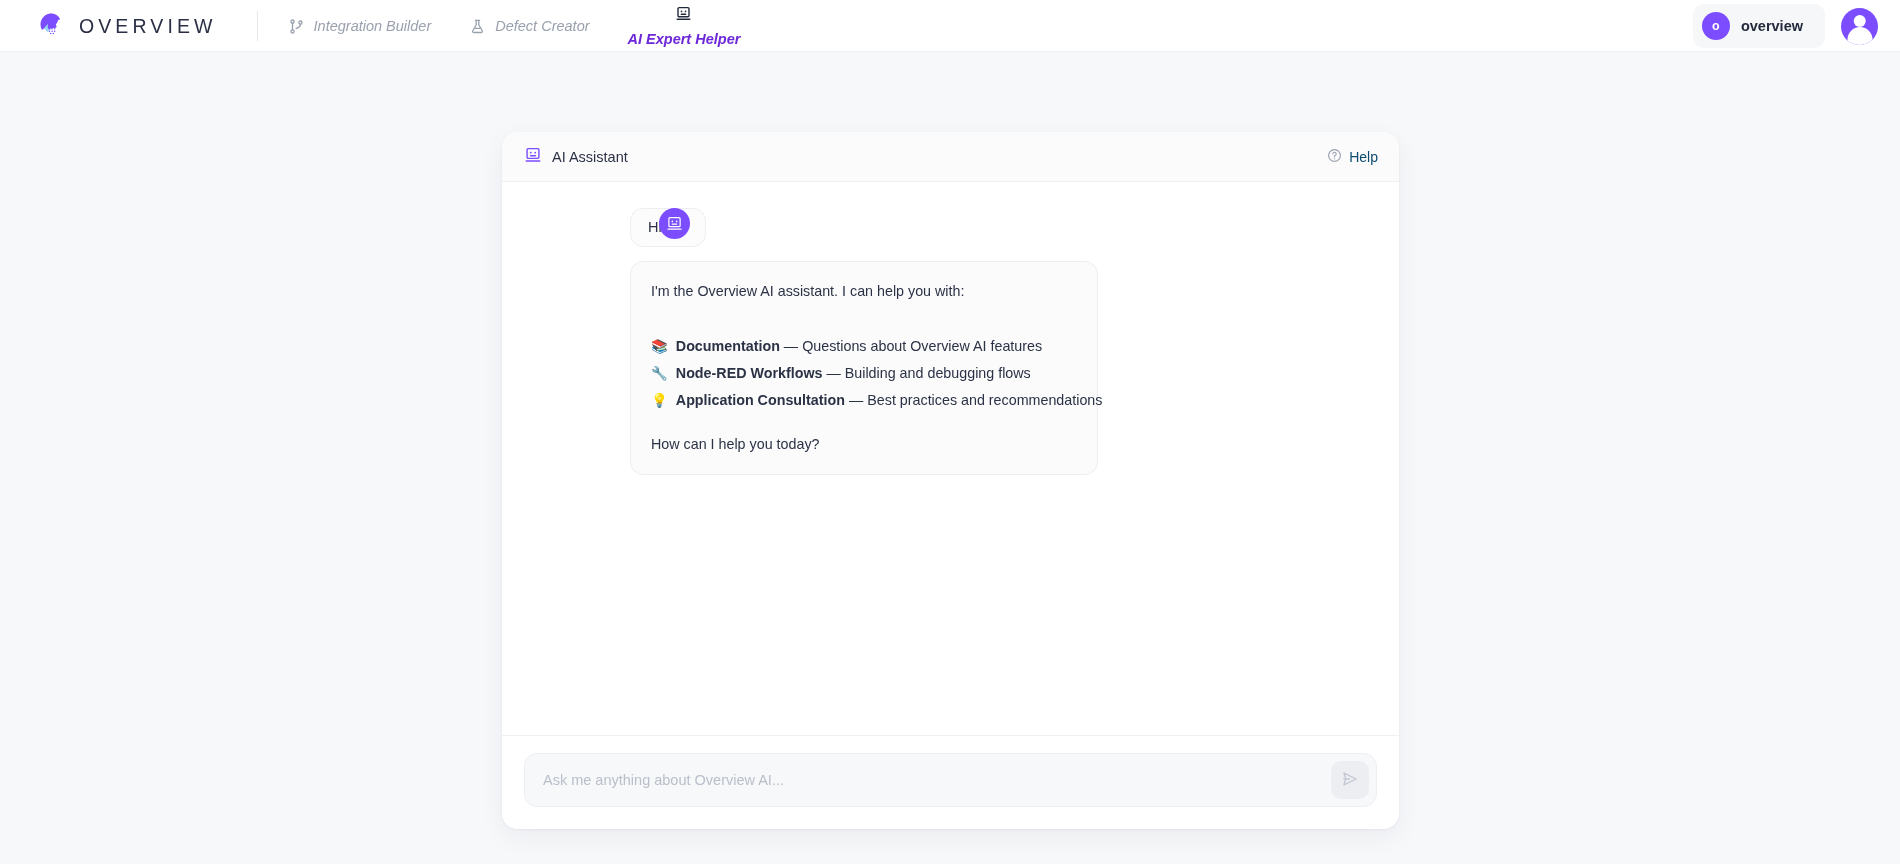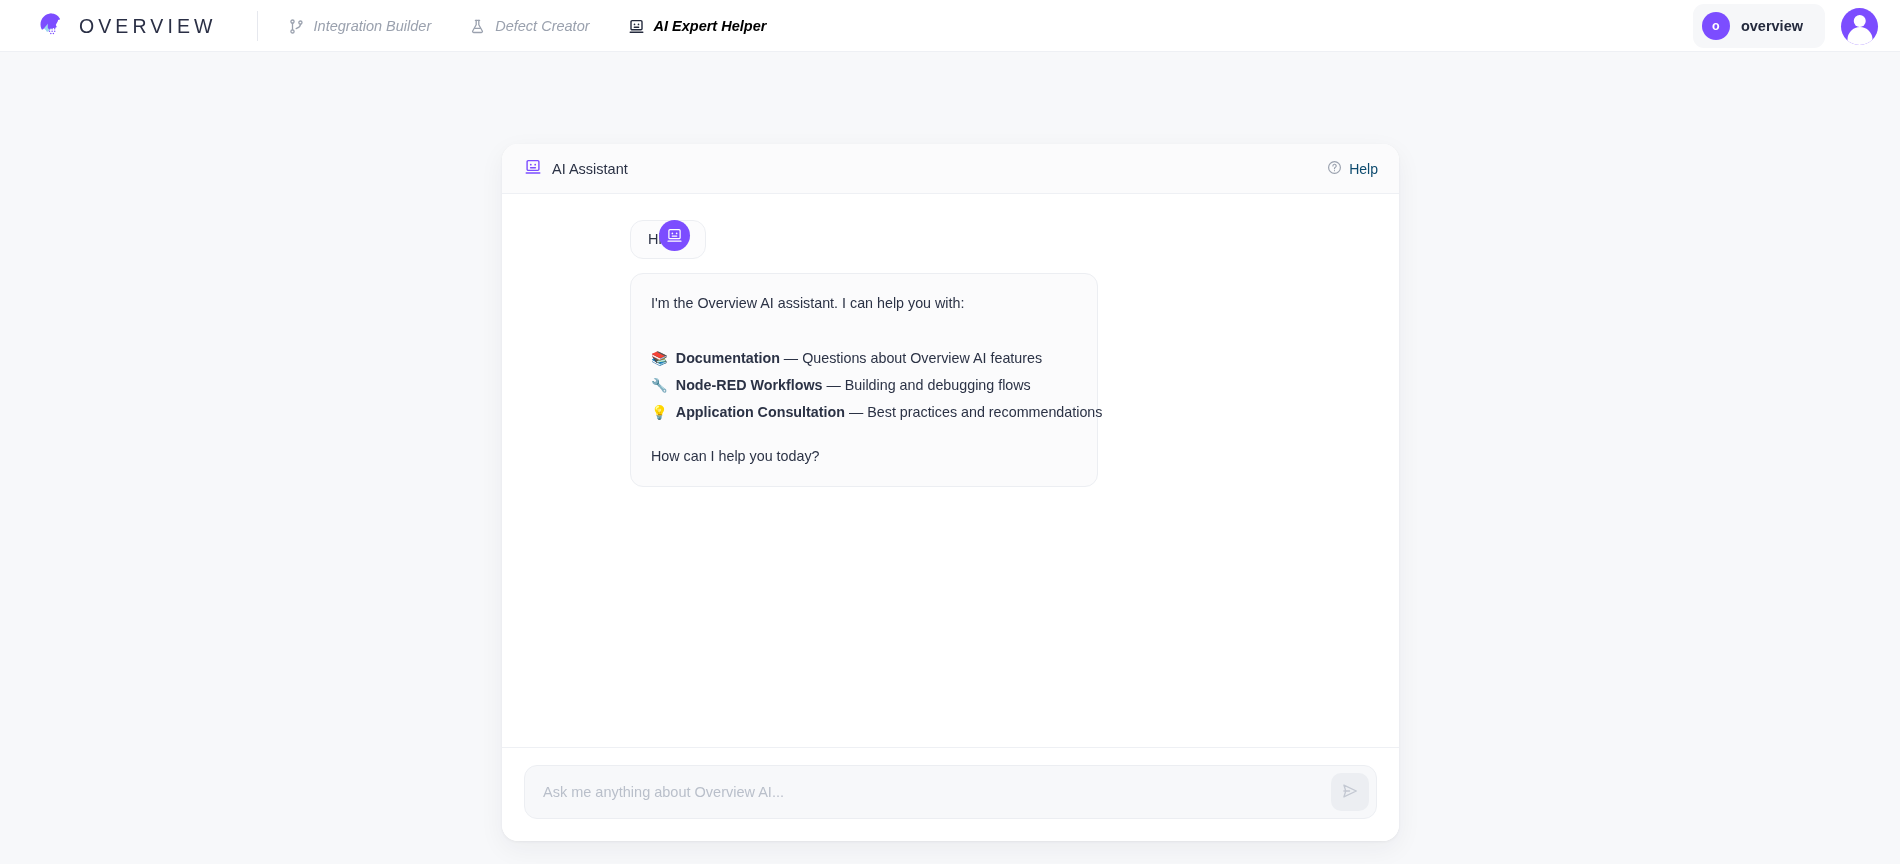--- a/index.html
+++ b/index.html
@@ -70,21 +70,21 @@
     align-items: center;
     gap: 9px;
     font-size: 14.5px;
     color: #9aa1ae;
     cursor: pointer;
     padding: 4px 2px;
     white-space: nowrap;
     font-style: italic;
   }
   .nav-tab .nav-ico { width: 17px; height: 17px; display: block; flex: 0 0 auto; }
-  .nav-tab.active { color: #000000; font-weight: bold; }
+  .nav-tab.active { color: #6d28d9; font-weight: bold; flex-direction: column; }
 
   .topbar-right {
     margin-left: auto;
     display: flex;
     align-items: center;
     gap: 16px;
   }
   .org-pill {
     display: flex;
     align-items: center;
@@ -136,21 +136,21 @@
 
   
   .stage {
     height: 812px;
     position: relative;
   }
 
   .chat-panel {
     position: absolute;
     left: 502px;
-    top: 92px;
+    top: 80px;
     width: 897px;
     height: 697px;
     background: #ffffff;
     border-radius: 16px;
     box-shadow: 0 1px 3px rgba(30,38,60,.055), 0 8px 26px rgba(30,38,60,.055);
     display: flex;
     flex-direction: column;
     overflow: hidden;
   }
 

